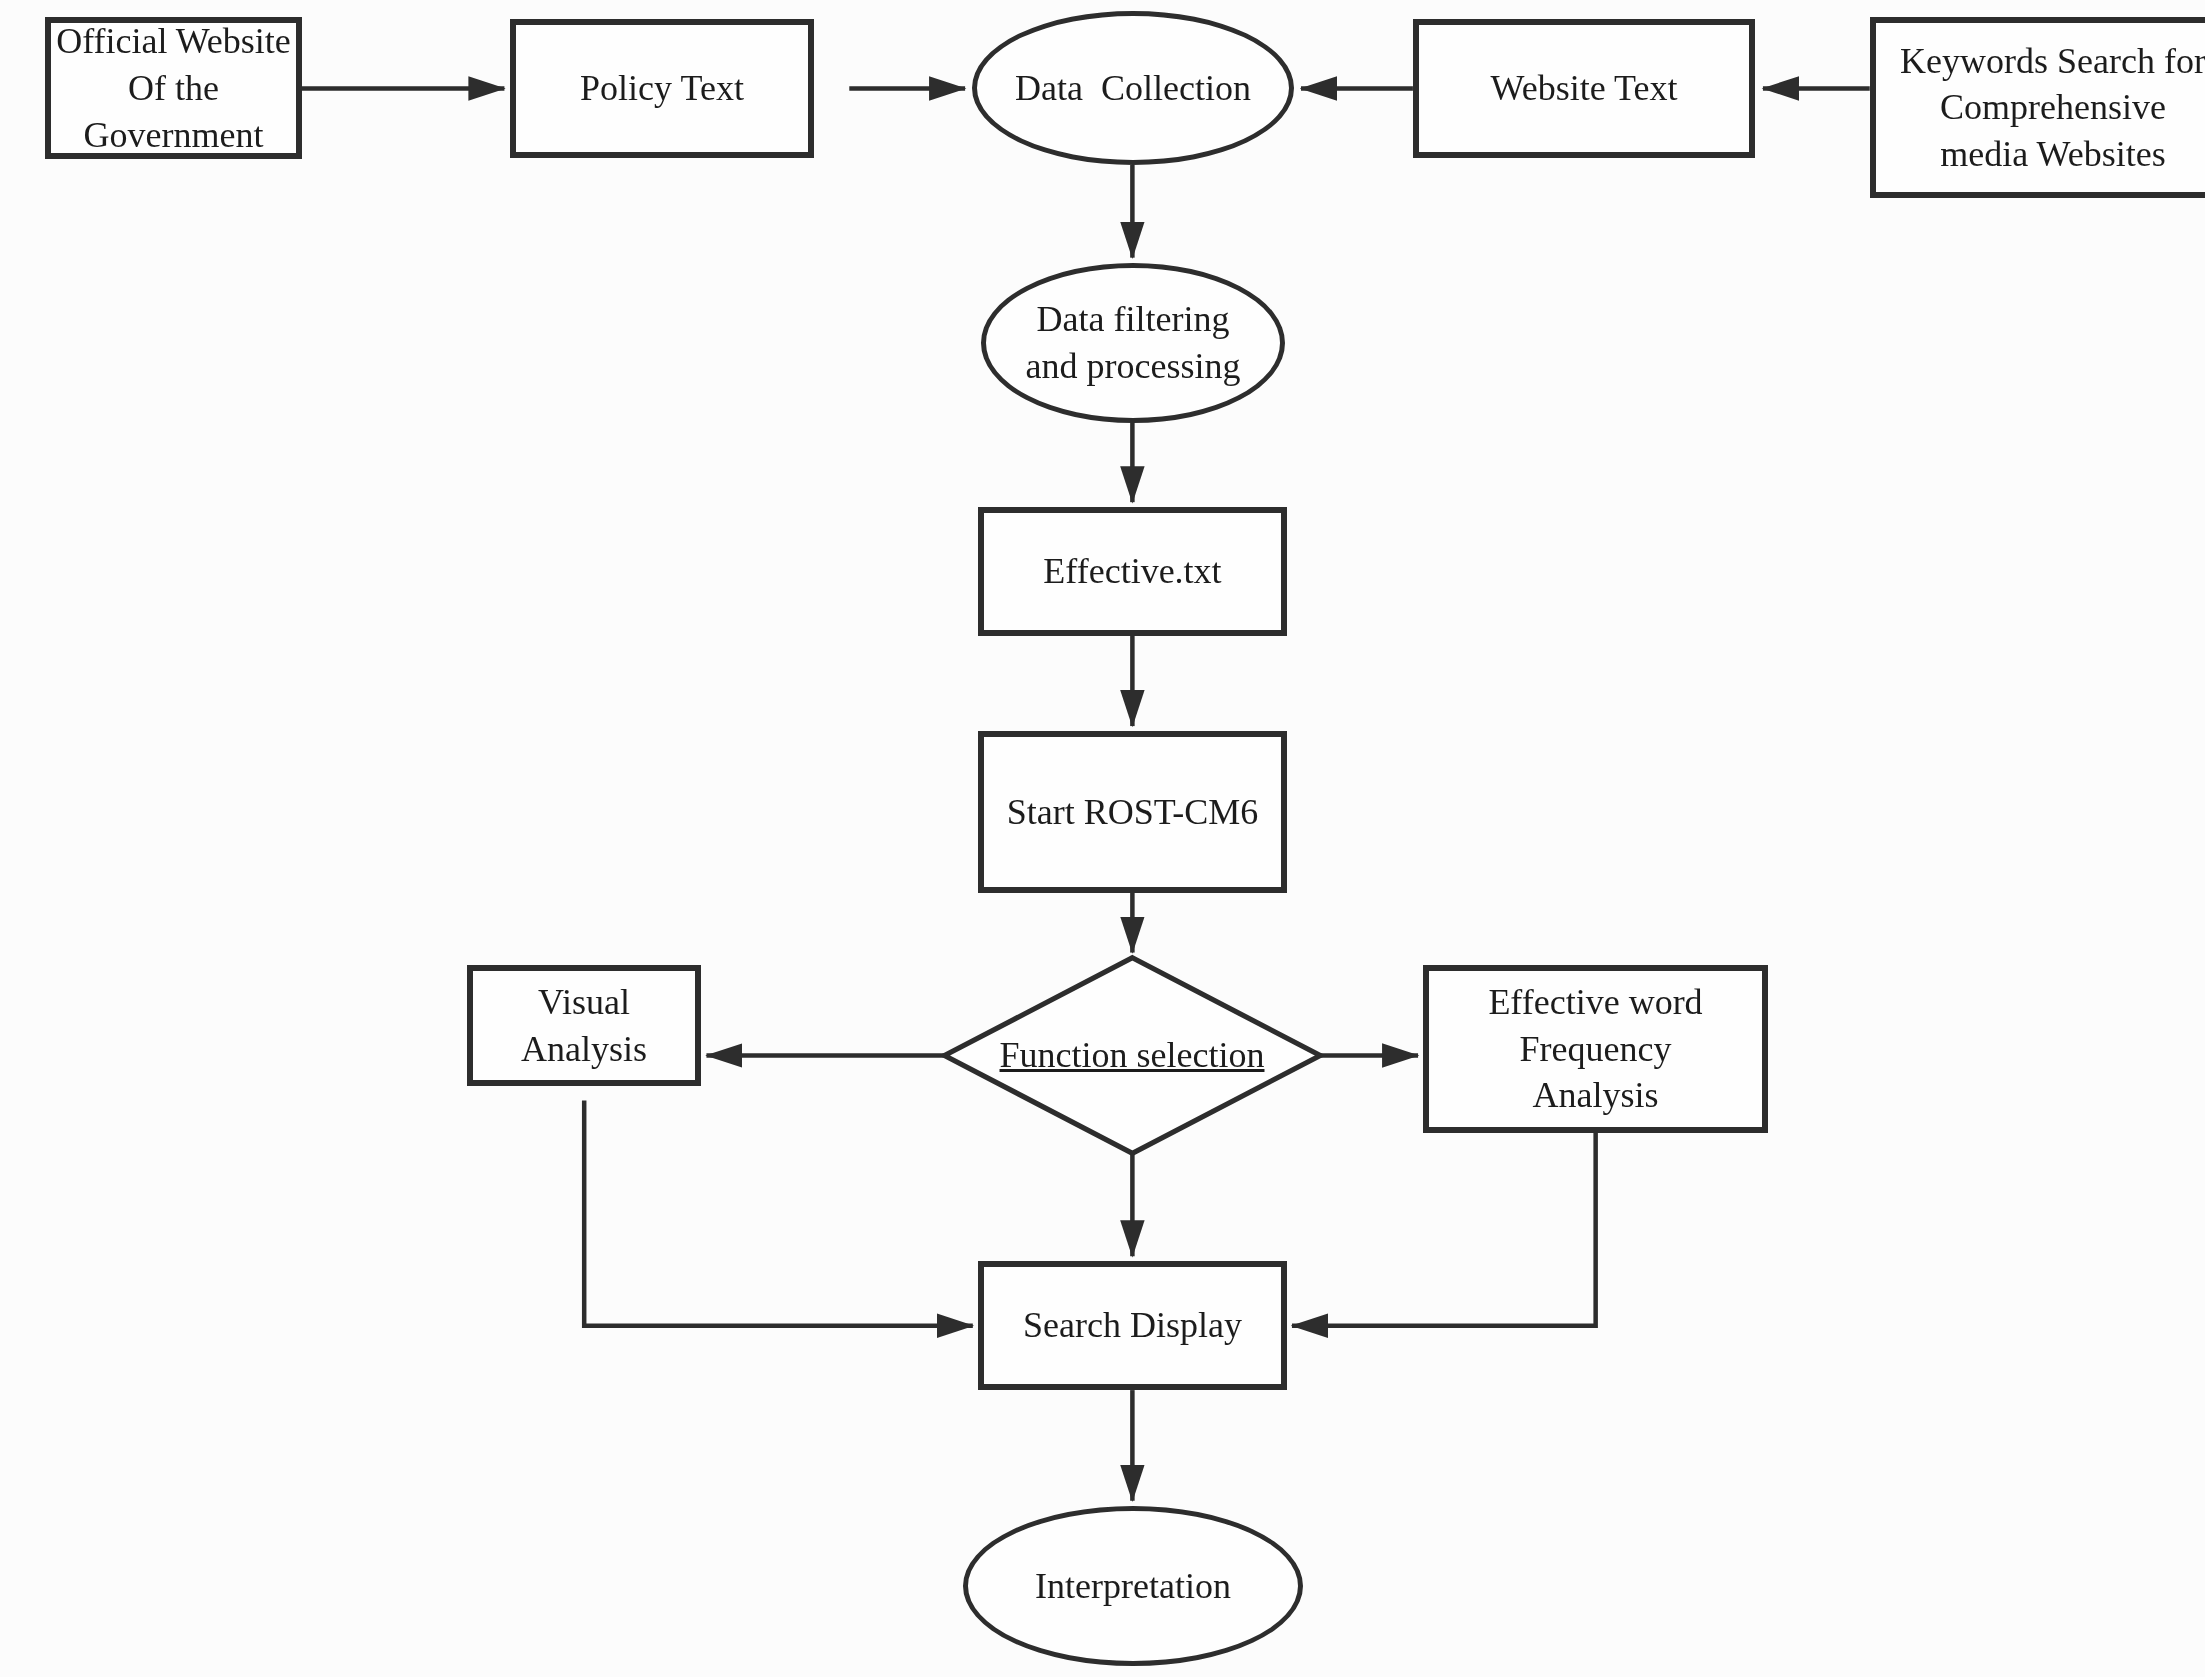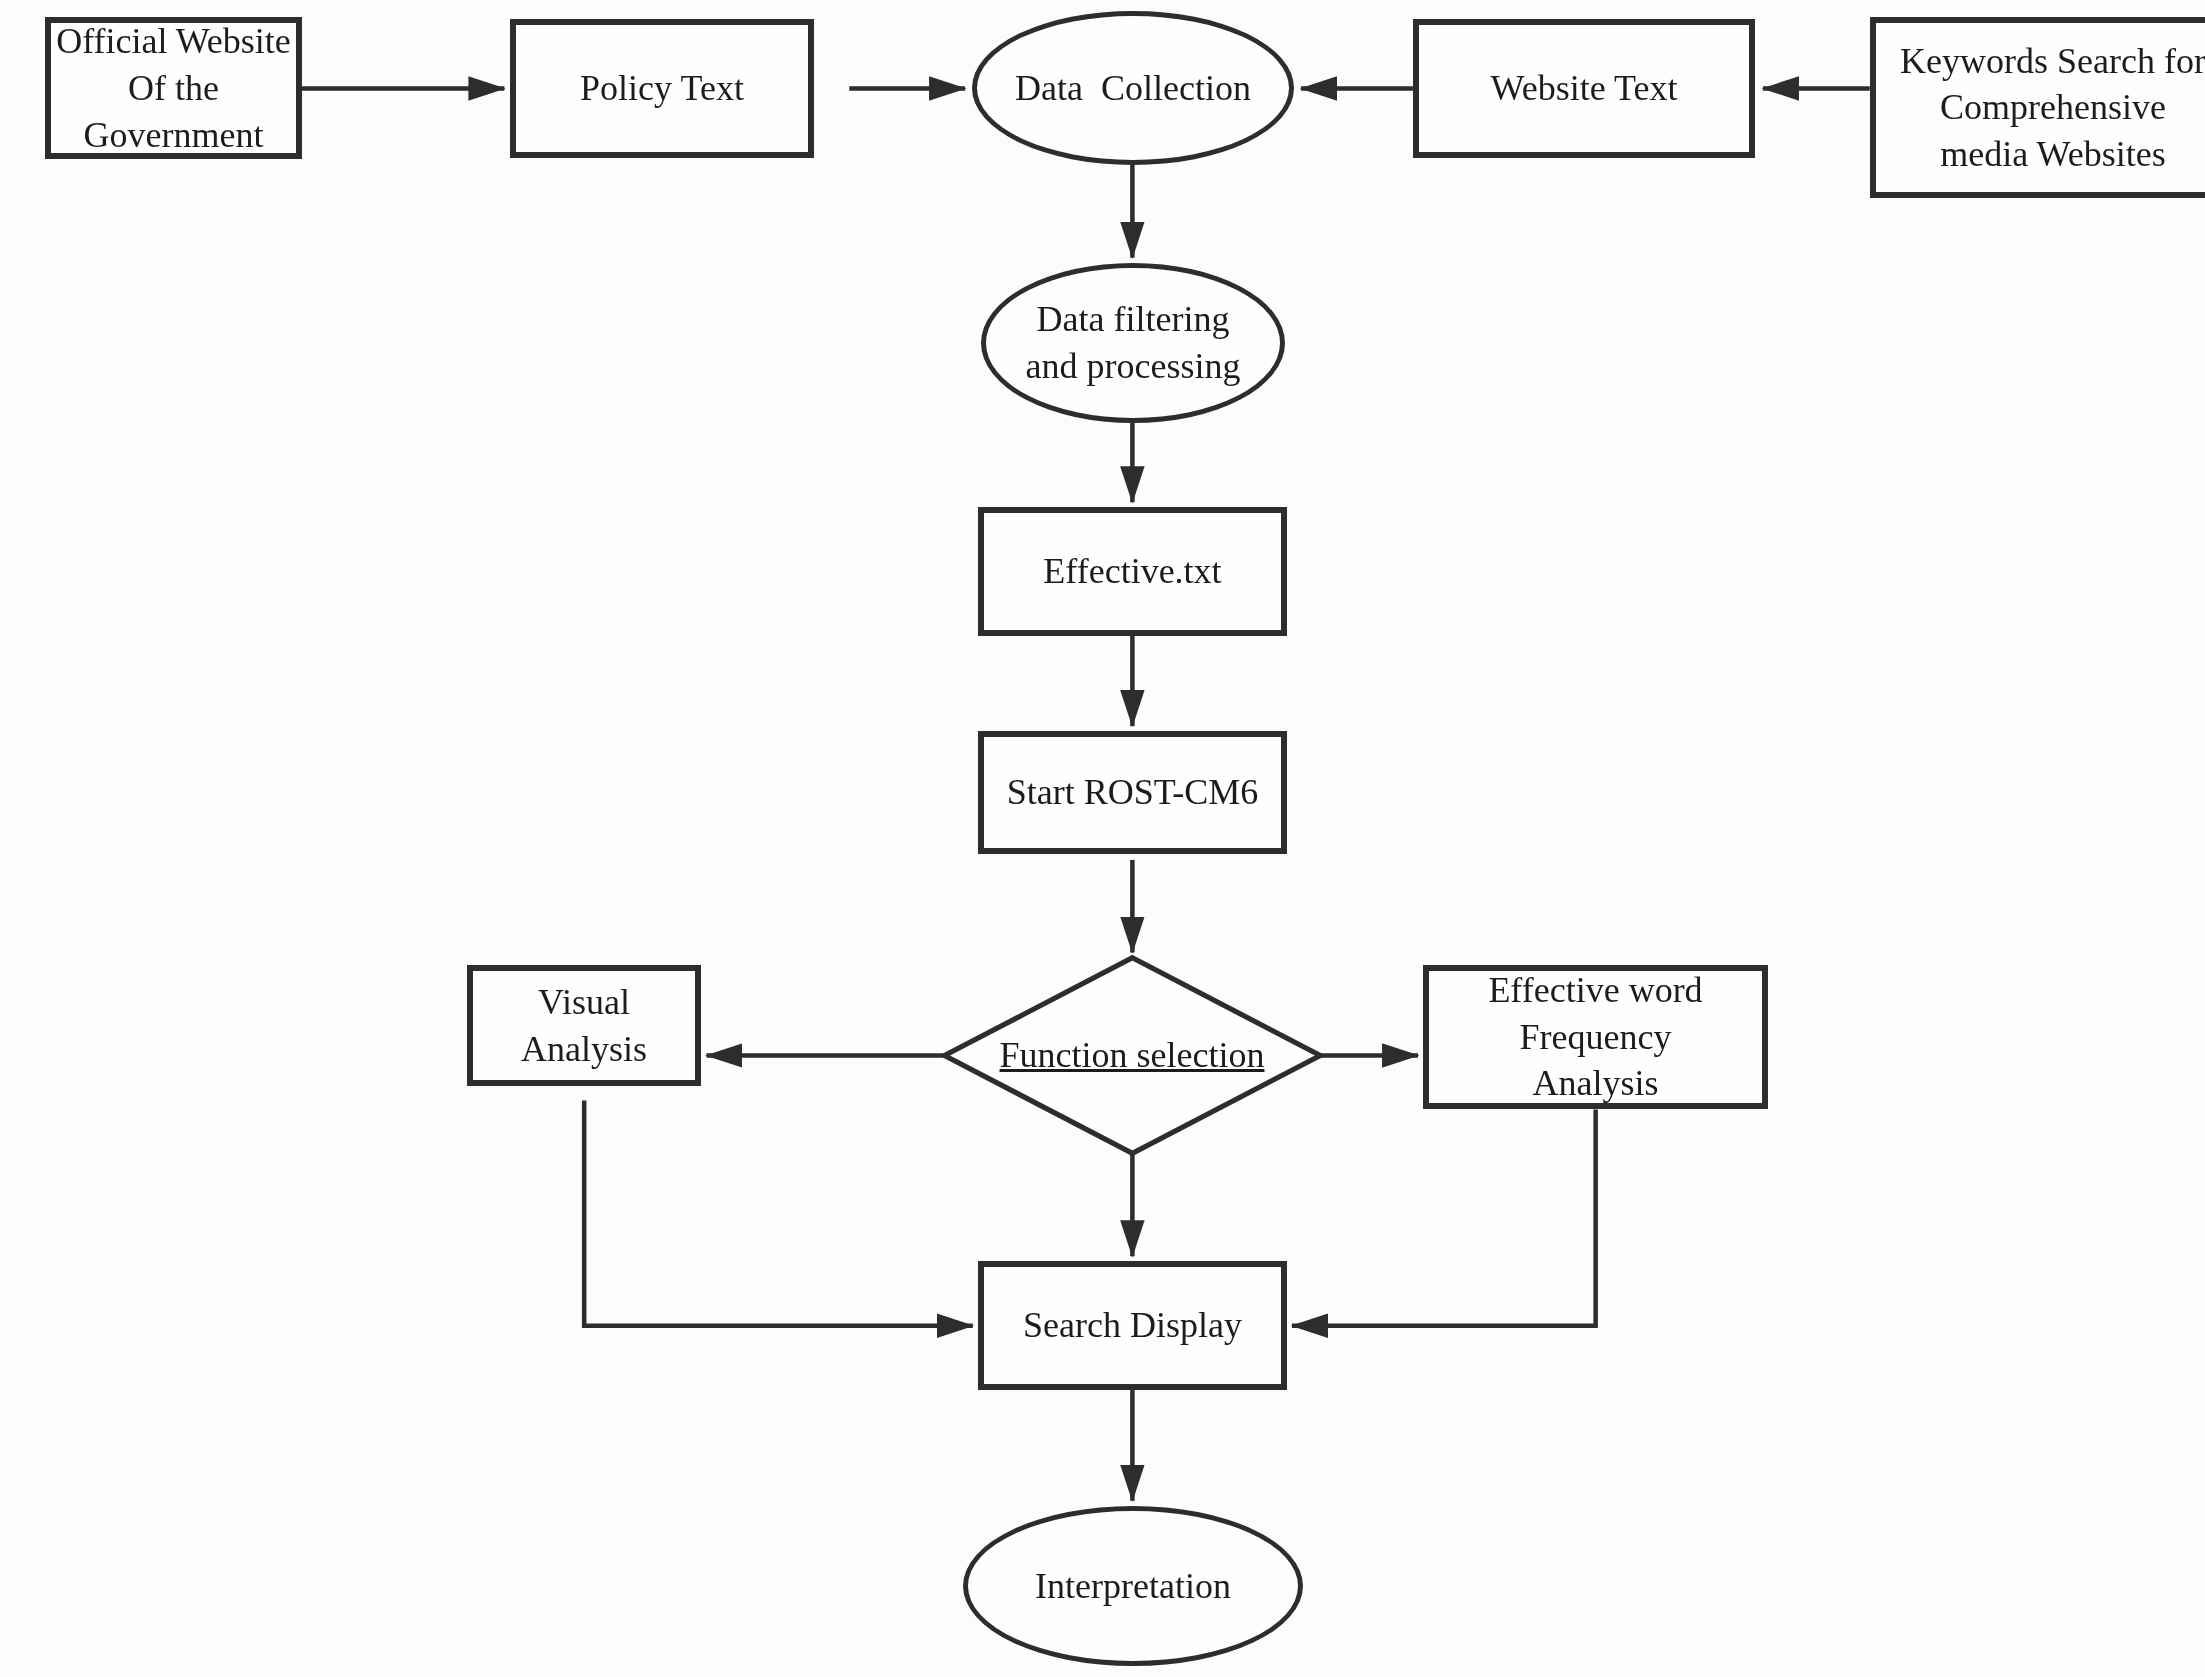--- a/index.html
+++ b/index.html
@@ -118,33 +118,33 @@
 
   <div class="node ellipse" style="left:945px;top:263px;width:304px;height:160px">
     <span class="label">Data filtering
 and processing</span>
   </div>
 
   <div class="node rect" style="left:942px;top:507px;width:309px;height:129px">
     <span class="label">Effective.txt</span>
   </div>
 
-  <div class="node rect" style="left:942px;top:731px;width:309px;height:123px">
+  <div class="node rect" style="left:942px;top:731px;width:309px;height:162px">
     <span class="label">Start ROST-CM6</span>
   </div>
 
   <div class="free-label" style="left:903px;top:1027px;width:386px;height:57px">
     <span class="label">Function selection</span>
   </div>
 
   <div class="node rect" style="left:431px;top:965px;width:234px;height:121px">
     <span class="label">Visual Analysis</span>
   </div>
 
-  <div class="node rect" style="left:1387px;top:965px;width:345px;height:144px">
+  <div class="node rect" style="left:1387px;top:965px;width:345px;height:168px">
     <span class="label">Effective word
 Frequency
 Analysis</span>
   </div>
 
   <div class="node rect" style="left:942px;top:1261px;width:309px;height:129px">
     <span class="label">Search Display</span>
   </div>
 
   <div class="node ellipse" style="left:927px;top:1506px;width:340px;height:160px">

